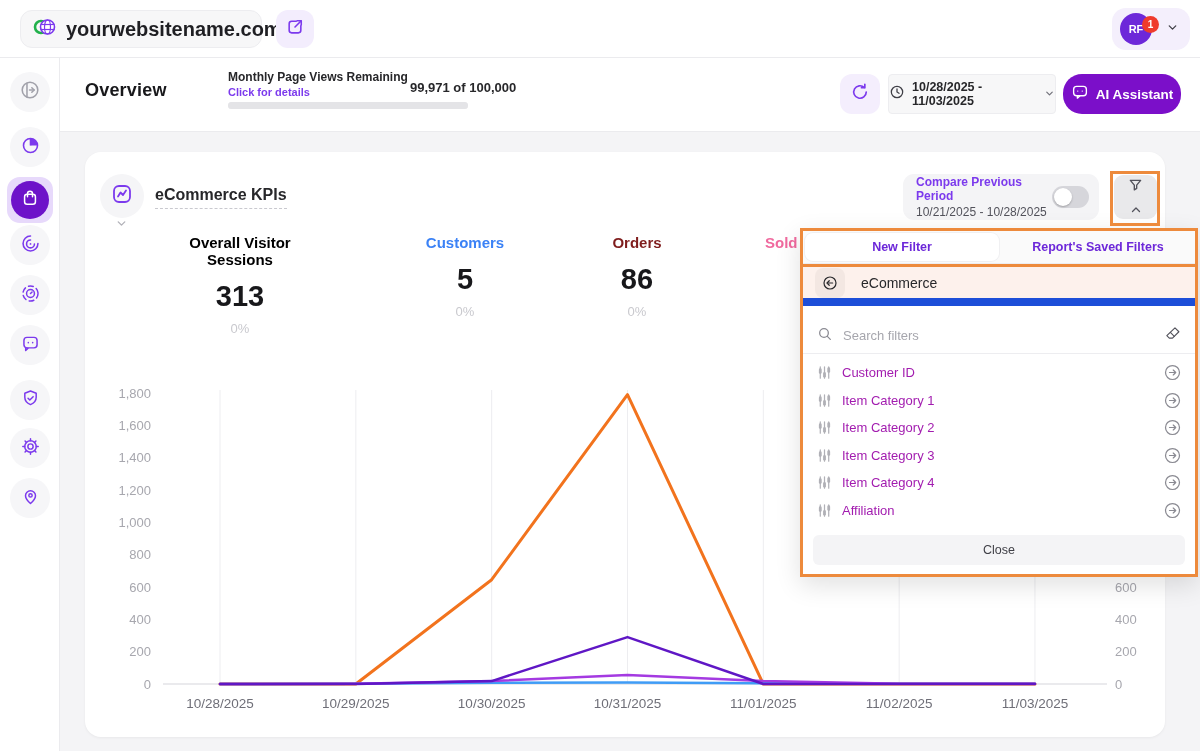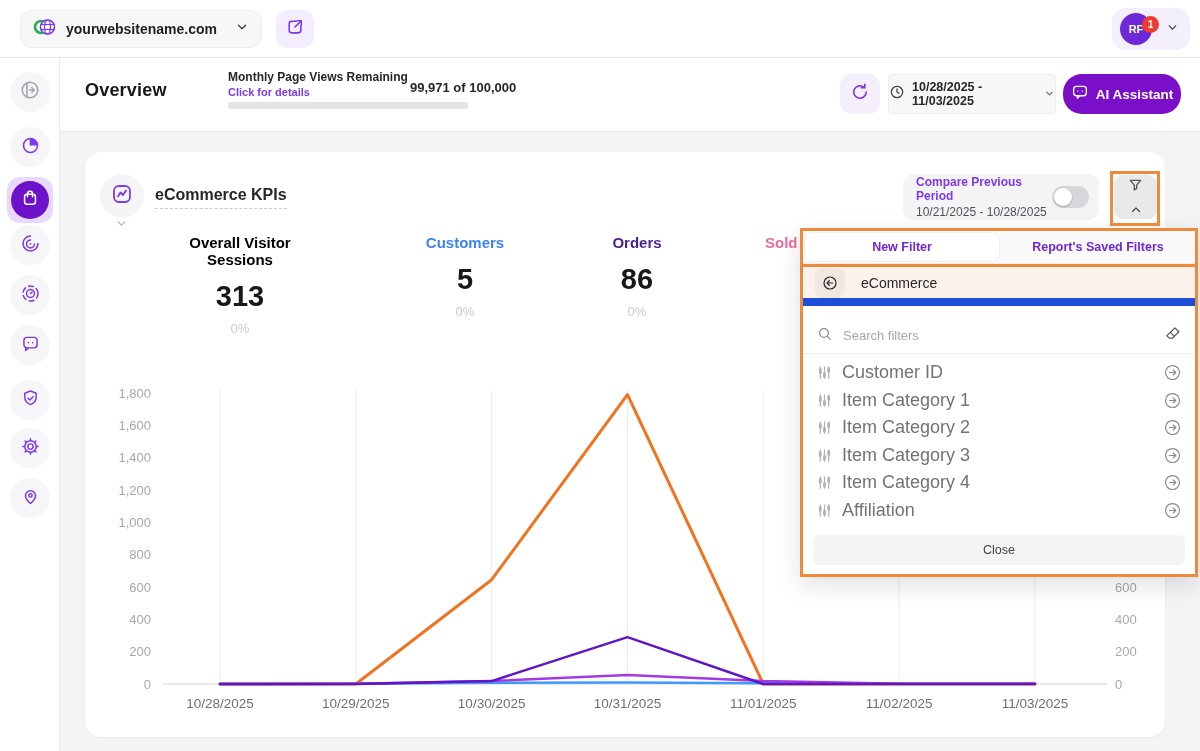--- a/index.html
+++ b/index.html
@@ -2,21 +2,21 @@
 <html><head>
 <meta charset="utf-8">
 <style>
   * { margin:0; padding:0; box-sizing:border-box; }
   html,body { width:1200px; height:751px; font-family:"Liberation Sans", sans-serif; background:#f4f4f6; overflow:hidden; }
   .root { position:relative; width:1200px; height:751px; }
 
   
   .topbar { position:absolute; left:0; top:0; width:1200px; height:58px; background:#fff; border-bottom:1px solid #ebebee; z-index:5; }
   .site-pill { position:absolute; left:20px; top:10px; width:242px; height:38px; background:#f7f7f8; border:1px solid #ededf0; border-radius:12px; display:flex; align-items:center; padding:0 12px; gap:9px; cursor:pointer; }
-  .site-pill .name { font-size:14px; font-weight:700; color:#1f1f23; flex:1; }
+  .site-pill .name { font-size:20px; font-weight:700; color:#1f1f23; flex:1; }
   .ext-btn { position:absolute; left:276px; top:10px; width:38px; height:38px; background:#f3edfd; border-radius:12px; display:flex; align-items:center; justify-content:center; }
   .avatar-wrap { position:absolute; right:10px; top:8px; width:78px; height:42px; background:#f4effc; border-radius:14px; display:flex; align-items:center; padding:0 8px; gap:4px; }
   .avatar { position:relative; width:32px; height:32px; border-radius:50%; background:#6d28d9; color:#fff; font-size:11px; font-weight:700; display:flex; align-items:center; justify-content:center; }
   .badge { position:absolute; left:22px; top:3px; width:17px; height:17px; border-radius:50%; background:#ef3b2d; color:#fff; font-size:10px; font-weight:700; display:flex; align-items:center; justify-content:center; z-index:6; }
 
   
   .sidebar { position:absolute; left:0; top:58px; width:60px; height:693px; background:#fff; border-right:1px solid #ebebee; z-index:4; }
   .side-ic { position:absolute; left:10px; width:40px; height:40px; border-radius:50%; background:#f6f6f8; display:flex; align-items:center; justify-content:center; cursor:pointer; }
   .side-active-wrap { position:absolute; left:7px; width:46px; height:46px; border-radius:13px; background:#e7d9fb; display:flex; align-items:center; justify-content:center; cursor:pointer; }
   .side-active-circle { width:38px; height:38px; border-radius:50%; background:#6d12c9; display:flex; align-items:center; justify-content:center; }
@@ -65,21 +65,21 @@
   .tab.active { background:#fff; border-radius:8px; margin:2px; box-shadow:0 0 0 1px #f0f0f2; }
   .ecom-row { height:42px; background:#fdf1ec; border-top:3px solid #ed8a3c; border-bottom:8px solid #1d4ed8; display:flex; align-items:center; padding:0 12px; gap:16px; cursor:pointer; }
   .ecom-ic { width:30px; height:30px; border-radius:8px; background:rgba(0,0,0,.04); display:flex; align-items:center; justify-content:center; }
   .ecom-label { font-size:14px; color:#27272a; }
   .panel-gap { height:12px; }
   .search-row { height:36px; display:flex; align-items:center; padding:0 14px; gap:10px; border-bottom:1px solid #ededf0; }
   .search-row input { flex:1; border:none; outline:none; font-size:13px; color:#3f3f46; font-family:"Liberation Sans",sans-serif; background:transparent; }
   .search-row input::placeholder { color:#a6a6ad; }
   .f-list { padding:5px 0 4px 0; }
   .f-row { height:27.5px; display:flex; align-items:center; padding:0 14px; gap:10px; cursor:pointer; }
-  .f-label { font-size:18px; color:#737373; flex:1; }
+  .f-label { font-size:13px; color:#a21caf; flex:1; }
   .f-ic, .f-arrow { display:flex; align-items:center; }
   .close-wrap { padding:7px 10px 9px 10px; }
   .close-btn { height:30px; background:#f4f4f6; border-radius:6px; display:flex; align-items:center; justify-content:center; font-size:12.5px; color:#3f3f46; cursor:pointer; }
 
   .hl-filter { position:absolute; left:1110px; top:171px; width:50px; height:55px; border:3px solid #ed8a3c; z-index:16; pointer-events:none; }
 </style>
 </head>
 <body>
 
 <div class="root">
@@ -347,21 +347,21 @@
       <div class="kpi-label" style="color: #000000;">Overall Visitor Sessions</div>
       <div class="kpi-value">313</div>
       <div class="kpi-change">0%</div>
     </div>
     <div class="kpi-col" style="left:300px;">
       <div class="kpi-label" style="color: rgb(59, 130, 246);">Customers</div>
       <div class="kpi-value">5</div>
       <div class="kpi-change">0%</div>
     </div>
     <div class="kpi-col" style="left:472px;">
-      <div class="kpi-label" style="color: #4c1d95;">Orders</div>
+      <div class="kpi-label" style="color: #7f1d1d;">Orders</div>
       <div class="kpi-value">86</div>
       <div class="kpi-change">0%</div>
     </div>
     <div class="kpi-sold" style="color: rgb(240, 105, 158);">Sold</div>
   </div>
 
   <div class="panel">
     <div class="tabs">
       <div class="tab active">New Filter</div>
       <div class="tab">Report's Saved Filters</div>

